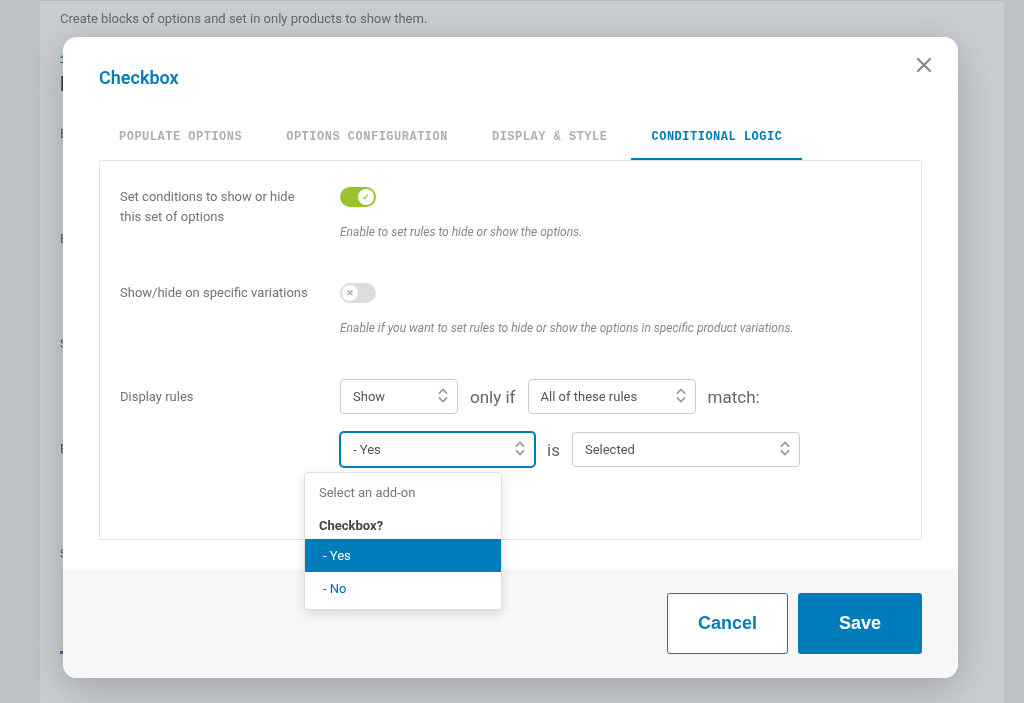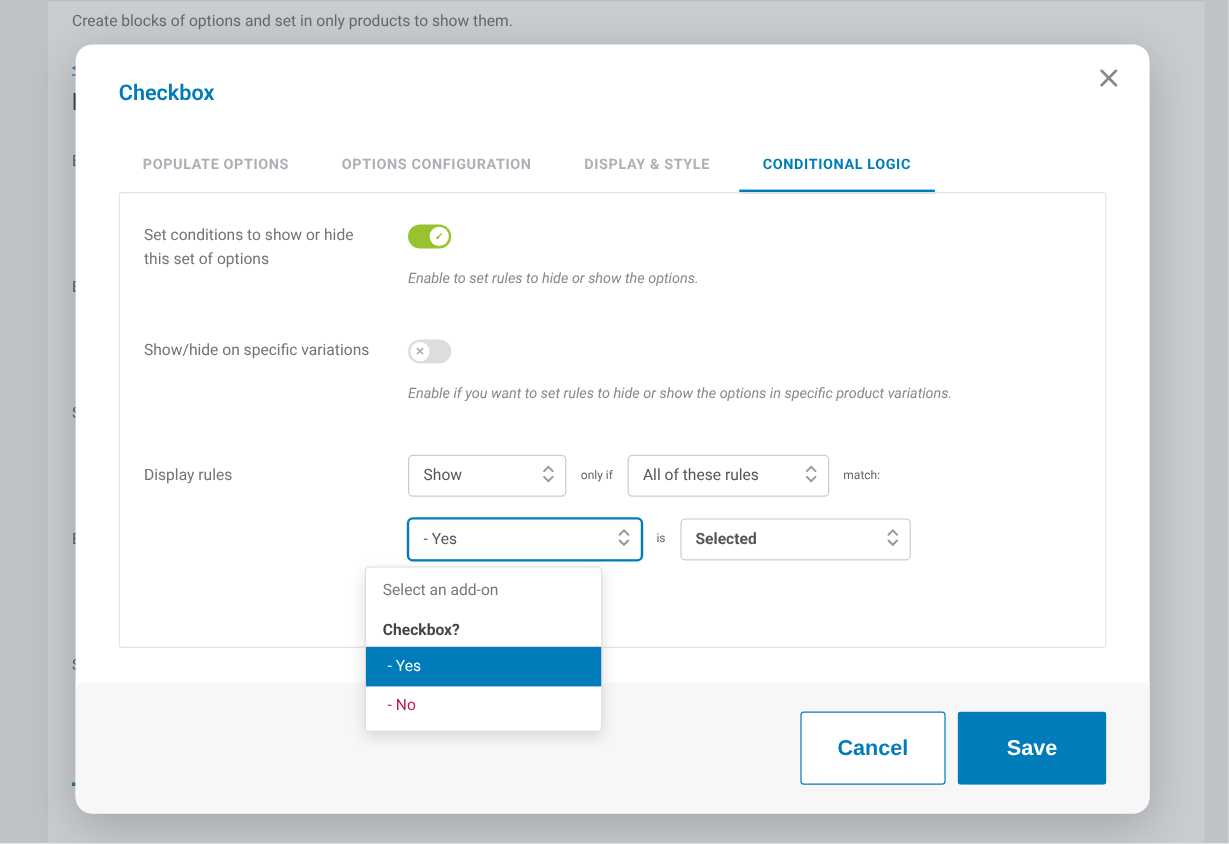--- a/index.html
+++ b/index.html
@@ -100,20 +100,21 @@
   }
   .tab {
     font-size: 12px;
     font-weight: 700;
     letter-spacing: 0.5px;
     color: #aab0b6;
     padding: 10px 0 16px;
     cursor: pointer;
     text-transform: uppercase;
     position: relative;
+    font-family: Liberation Mono, monospace;
   }
   .tab.active {
     color: #007cba;
   }
   .tab.active::after {
     content: '';
     position: absolute;
     left: -20px; right: -20px; bottom: -1px;
     height: 3px;
     background: #007cba;
@@ -183,36 +184,36 @@
     border-radius: 4px;
     padding: 9px 30px 9px 12px;
     font-size: 13px;
     color: #555;
     background: #fff;
     position: relative;
     cursor: pointer;
     min-width: 100px;
   }
   .select-box.wide { width: 168px; }
-  .select-box.wider { width: 192px; font-weight: bold; }
+  .select-box.wider { width: 228px; }
   .select-box.wide2 { width: 195px; }
   .select-box.focused {
     border-color: #007cba;
     box-shadow: 0 0 0 1px #007cba;
   }
   .select-caret {
     position: absolute;
     right: 8px;
     top: 50%;
     transform: translateY(-50%);
     width: 12px;
     color: #999;
   }
   .inline-text {
-    font-size: 10px;
+    font-size: 17px;
     color: #666;
   }
   .rule-cond {
     display: flex;
     align-items: center;
     gap: 12px;
     margin-left: 220px;
   }
   
   .dropdown {
@@ -235,21 +236,21 @@
   .dropdown-group {
     padding: 8px 14px 6px;
     font-size: 13px;
     font-weight: 700;
     color: #444;
   }
   .dropdown-item {
     padding: 9px 18px;
     font-size: 13px;
     cursor: pointer;
-    color: #be185d;
+    color: #0369a1;
   }
   .dropdown-item.selected {
     background: #007cba;
     color: #fff;
   }
   .modal-footer {
     background: #f7f7f7;
     padding: 24px 36px;
     display: flex;
     justify-content: flex-end;
@@ -332,21 +333,21 @@
             <div class="toggle-knob">✕</div>
           </div>
           <div class="helper">Enable if you want to set rules to hide or show the options in specific product variations.</div>
         </div>
       </div>
 
       <div class="form-row rules">
         <div class="form-label">Display rules</div>
         <div class="form-control">
           <div class="rule-line">
-            <div class="select-box" style="width:132px">
+            <div class="select-box" style="width:118px">
               <span>Show</span>
               <span class="select-caret">
                 <svg viewBox="0 0 10 14">
                     <path d="M2 5 L5 2 L8 5 M2 9 L5 12 L8 9" stroke="#999" stroke-width="1.4" fill="none" stroke-linecap="round"></path>
                   </svg>
               </span>
             </div>
             <span class="inline-text">only if</span>
             <div class="select-box wide">
               <span>All of these rules</span>

